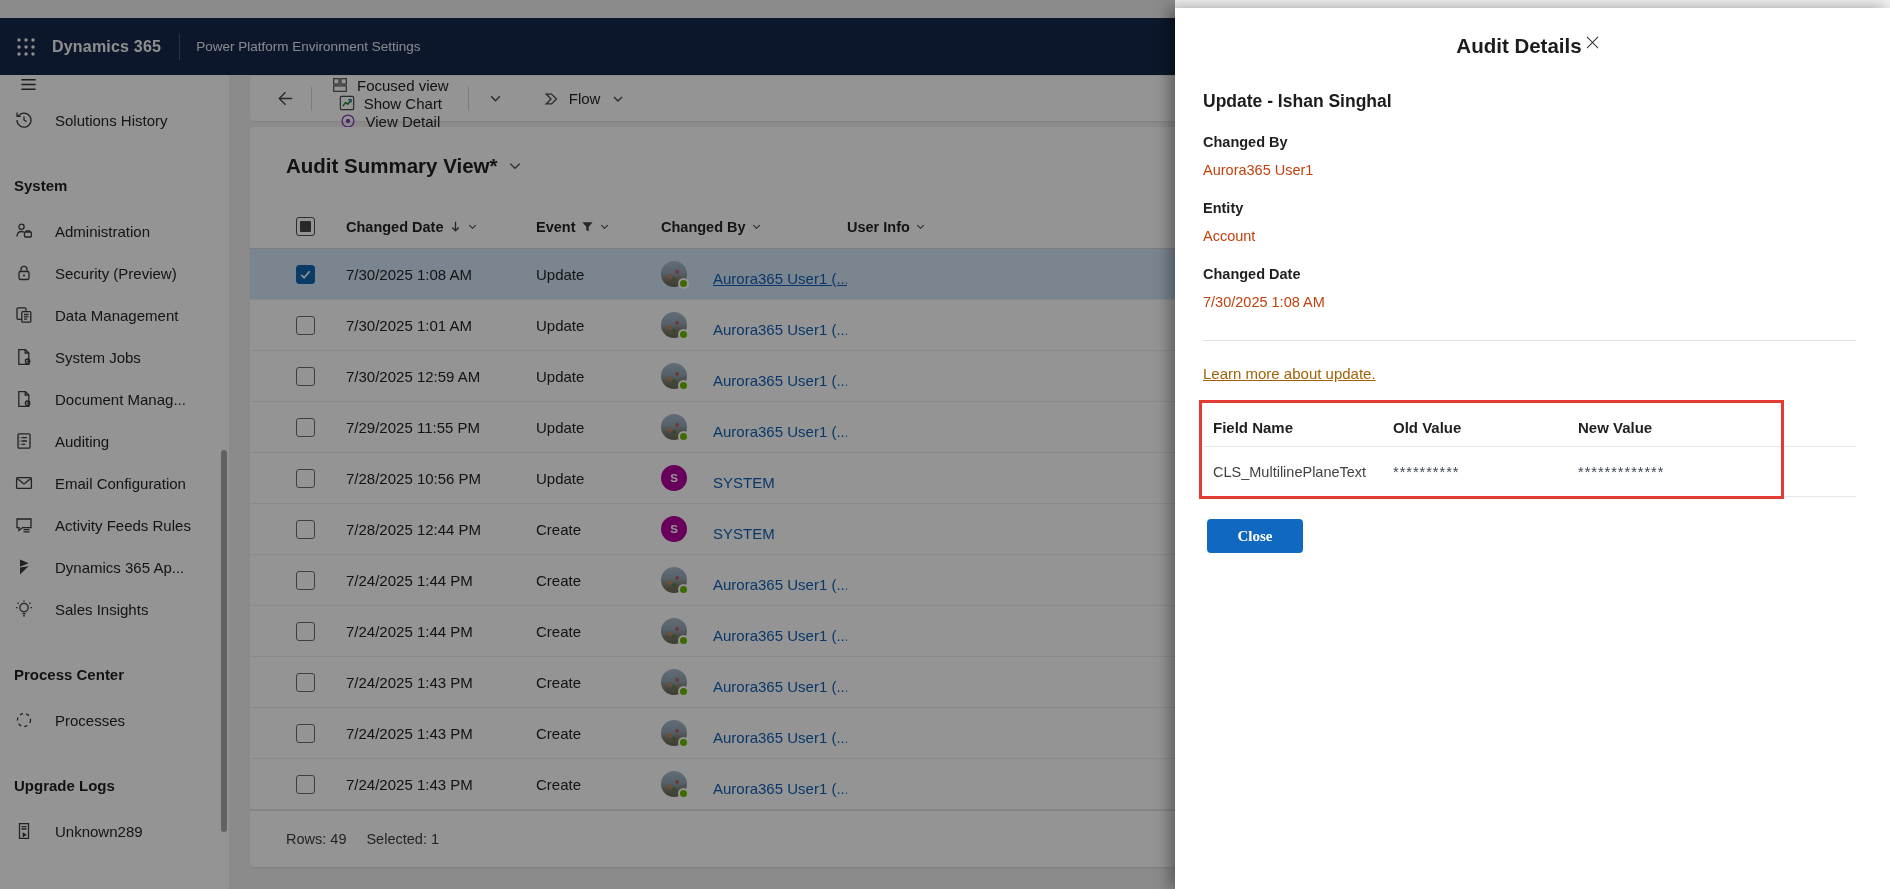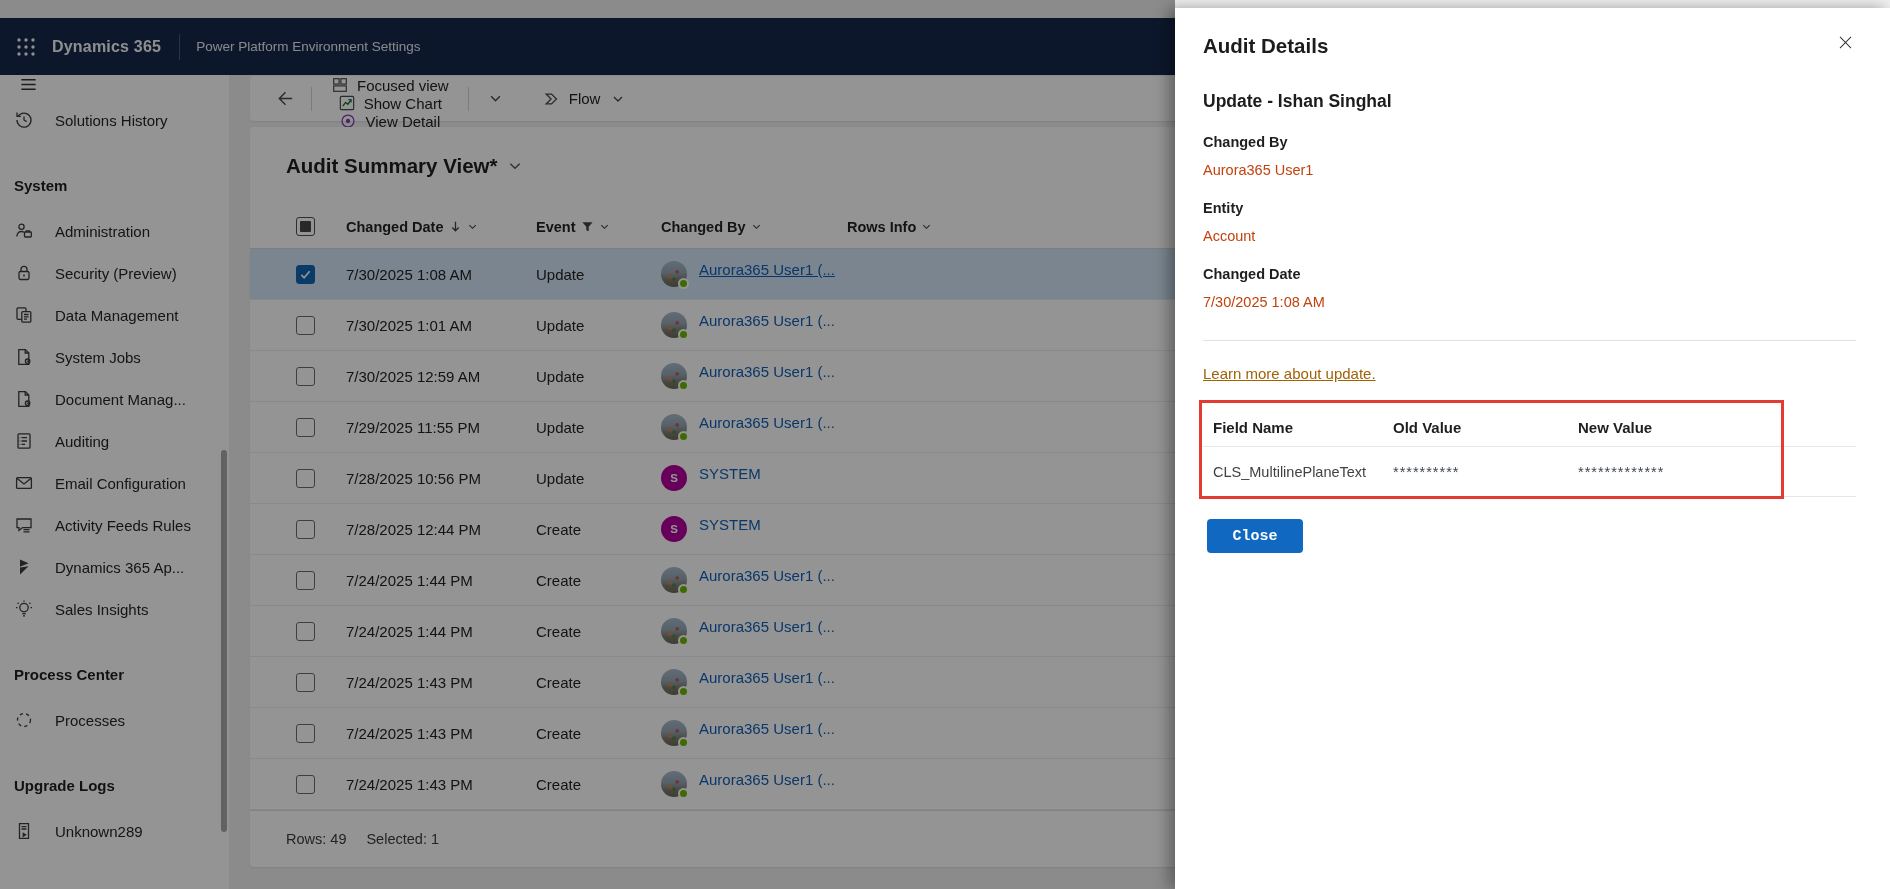--- a/index.html
+++ b/index.html
@@ -37,21 +37,21 @@
   .view-title-row { height:78px; display:flex; align-items:center; padding-left:36px; gap:10px; }
   .view-title { font-size:20.5px; font-weight:bold; color:#1f1f1f; }
   .view-chev { color:#555; margin-top:4px; }
 
   .grid-head, .grid-row { display:grid; grid-template-columns:60px 190px 125px 186px 1fr; align-items:center; padding-left:36px; }
   .grid-head { height:44px; border-bottom:1px solid #d8d8d8; font-size:14.5px; font-weight:bold; color:#242424; }
   .ghc { display:flex; align-items:center; gap:5px; cursor:pointer; }
   .ghc .mini { color:#424242; display:flex; align-items:center; }
   .grid-row { height:51px; border-bottom:1px solid #ececec; font-size:15px; cursor:pointer; }
   .grid-row.selected { background:#d3e5f6; }
-  .cellby { display:flex; align-items:flex-start; gap:12px; min-width:0; }
+  .cellby { display:flex; align-items:flex-end; gap:26px; min-width:0; }
   .rowlink { color:#1160b7; text-decoration:none; white-space:nowrap; overflow:hidden; }
   .grid-row.selected .rowlink { text-decoration:underline; }
 
   .checkbox { width:19px; height:19px; border:1.5px solid #6d6d6d; border-radius:3px; background:#fff; margin-left:10px;
     display:flex; align-items:center; justify-content:center; cursor:pointer; }
   .checkbox.checked { background:#1267b1; border-color:#1267b1; }
   .checkbox.indet { border-color:#515151; }
   .checkbox.indet::after { content:""; width:11px; height:11px; background:#474747; border-radius:1px; }
 
   .avatar { width:26px; height:26px; border-radius:50%; position:relative; flex:0 0 26px;
@@ -67,39 +67,39 @@
 
   .card-footer { margin-top:auto; border-top:1px solid #e0e0e0; height:57px; display:flex; align-items:center;
     padding-left:36px; gap:20px; font-size:14.5px; color:#3c3c3c; }
 
   
   .dim { position:absolute; left:0; top:0; width:1175px; height:889px; background:rgba(0,0,0,.42); z-index:40; }
 
   
   .panel { position:absolute; left:1175px; top:8px; right:0; bottom:0; background:#fff; z-index:60;
     box-shadow:-6px 0 14px rgba(0,0,0,.35); padding:26px 34px 0 28px; }
-  .panel-head { display:flex; align-items:flex-start; justify-content:space-between; }
+  .panel-head { display:flex; align-items:flex-start; justify-content:center; }
   .panel-title { font-size:20.5px; font-weight:bold; color:#1c1c1c; }
   .panel-close { color:#333; cursor:pointer; padding:2px; margin-top:-2px; }
   .panel-sub { font-size:17.5px; font-weight:bold; color:#1c1c1c; margin-top:33px; }
   .pfield { margin-top:22px; }
   .pfield .lab { font-size:14.5px; font-weight:bold; color:#1f1f1f; }
   .pfield .val { font-size:14.5px; color:#c2410c; margin-top:12px; }
   .panel-div { border-top:1px solid #e1e1e1; margin:30px 0 0 0; }
   .panel-link { display:inline-block; margin-top:24px; font-size:15px; color:#a16207; text-decoration:underline; cursor:pointer; }
 
   .chg-wrap { position:relative; margin-top:26px; }
   .red-frame { position:absolute; left:-4px; top:-9px; width:585px; height:99px; border:3px solid #e23b34; pointer-events:none; }
   .chg-head, .chg-row { display:grid; grid-template-columns:180px 185px 1fr; padding-left:10px; align-items:center; }
   .chg-head { height:38px; font-size:15px; font-weight:bold; color:#1f1f1f; border-bottom:1px solid #e6e6e6; }
   .chg-row { height:50px; font-size:14.5px; color:#424242; border-bottom:1px solid #e6e6e6; }
   .stars { letter-spacing:1px; color:#3e4553; }
 
   .close-btn { margin:22px 0 0 4px; background:#1168c0; color:#fff; border:none; border-radius:4px;
-    width:96px; height:34px; font-size:15px; font-weight:bold; font-family:Liberation Mono, monospace; cursor:pointer; }
+    width:96px; height:34px; font-size:15px; font-weight:bold; font-family:Liberation Serif, serif; cursor:pointer; }
 </style>
 </head>
 <body>
 
 <div class="topbar">
   <div class="waffle">
     <svg width="20" height="20" viewBox="0 0 20 20">
       <g fill="#f5f5f5">
           <circle cx="3" cy="3" r="1.7"></circle>
           <circle cx="10" cy="3" r="1.7"></circle>
@@ -384,21 +384,21 @@
     </div>
     <div class="ghc">
       <span>Changed By</span>
       <span class="mini">
         <svg width="11" height="11" viewBox="0 0 12 12">
             <path d="M2.5 4.5L6 8l3.5-3.5" fill="none" stroke="currentColor" stroke-width="1.2"></path>
           </svg>
       </span>
     </div>
     <div class="ghc">
-      <span>Rows Info</span>
+      <span>User Info</span>
       <span class="mini">
         <svg width="11" height="11" viewBox="0 0 12 12">
             <path d="M2.5 4.5L6 8l3.5-3.5" fill="none" stroke="currentColor" stroke-width="1.2"></path>
           </svg>
       </span>
     </div>
   </div>
 
   <div id="grid-body">
       <div class="grid-row selected">

